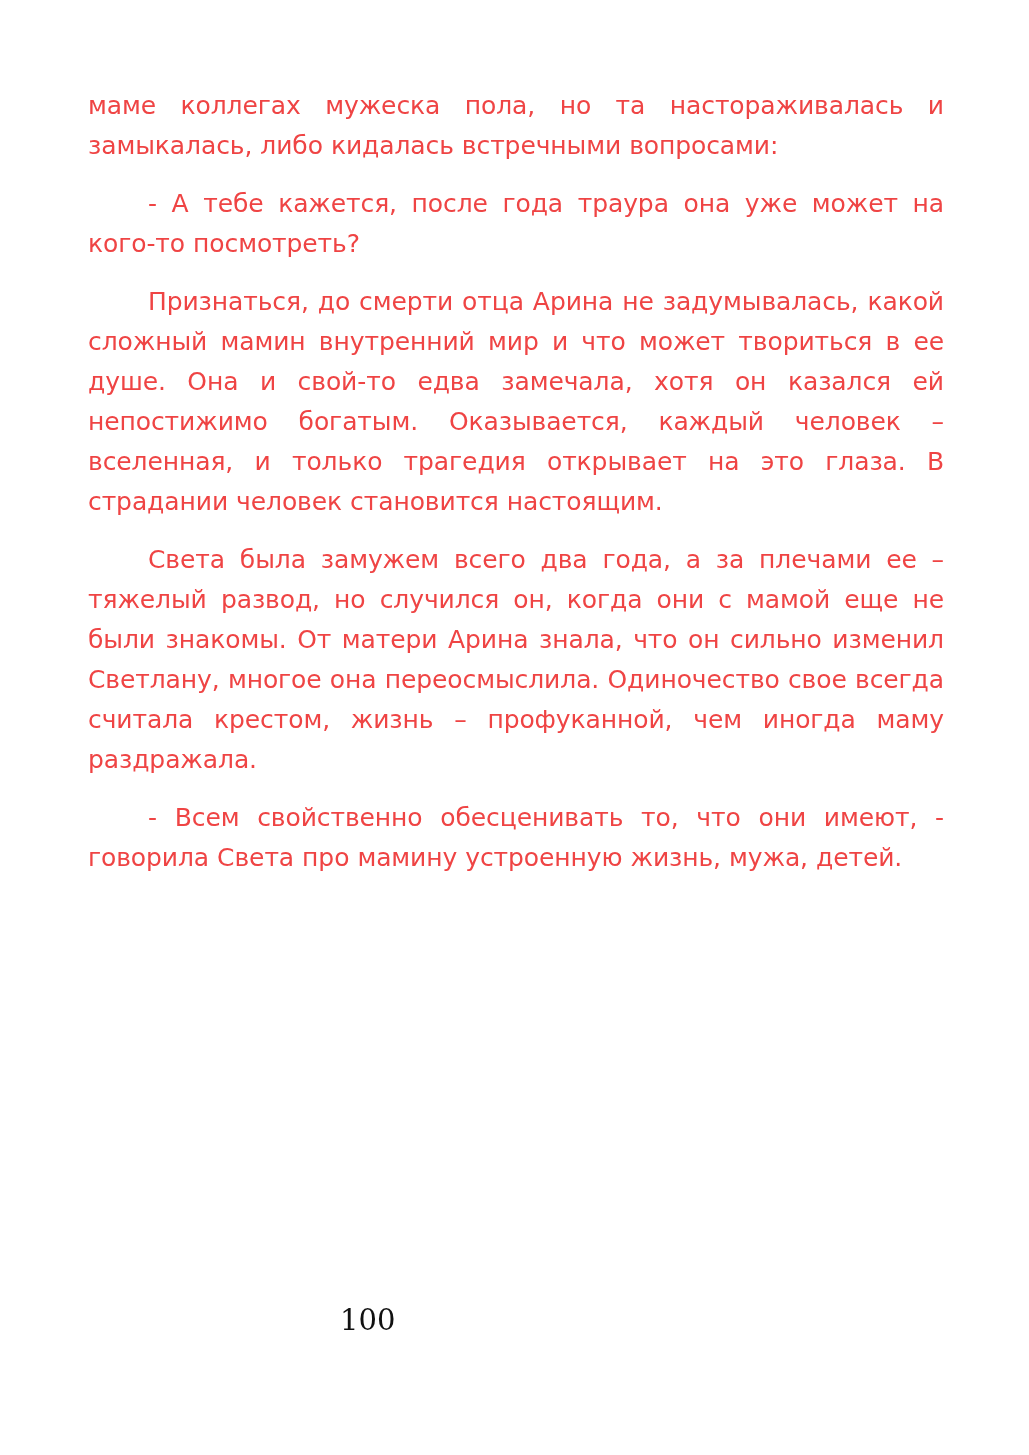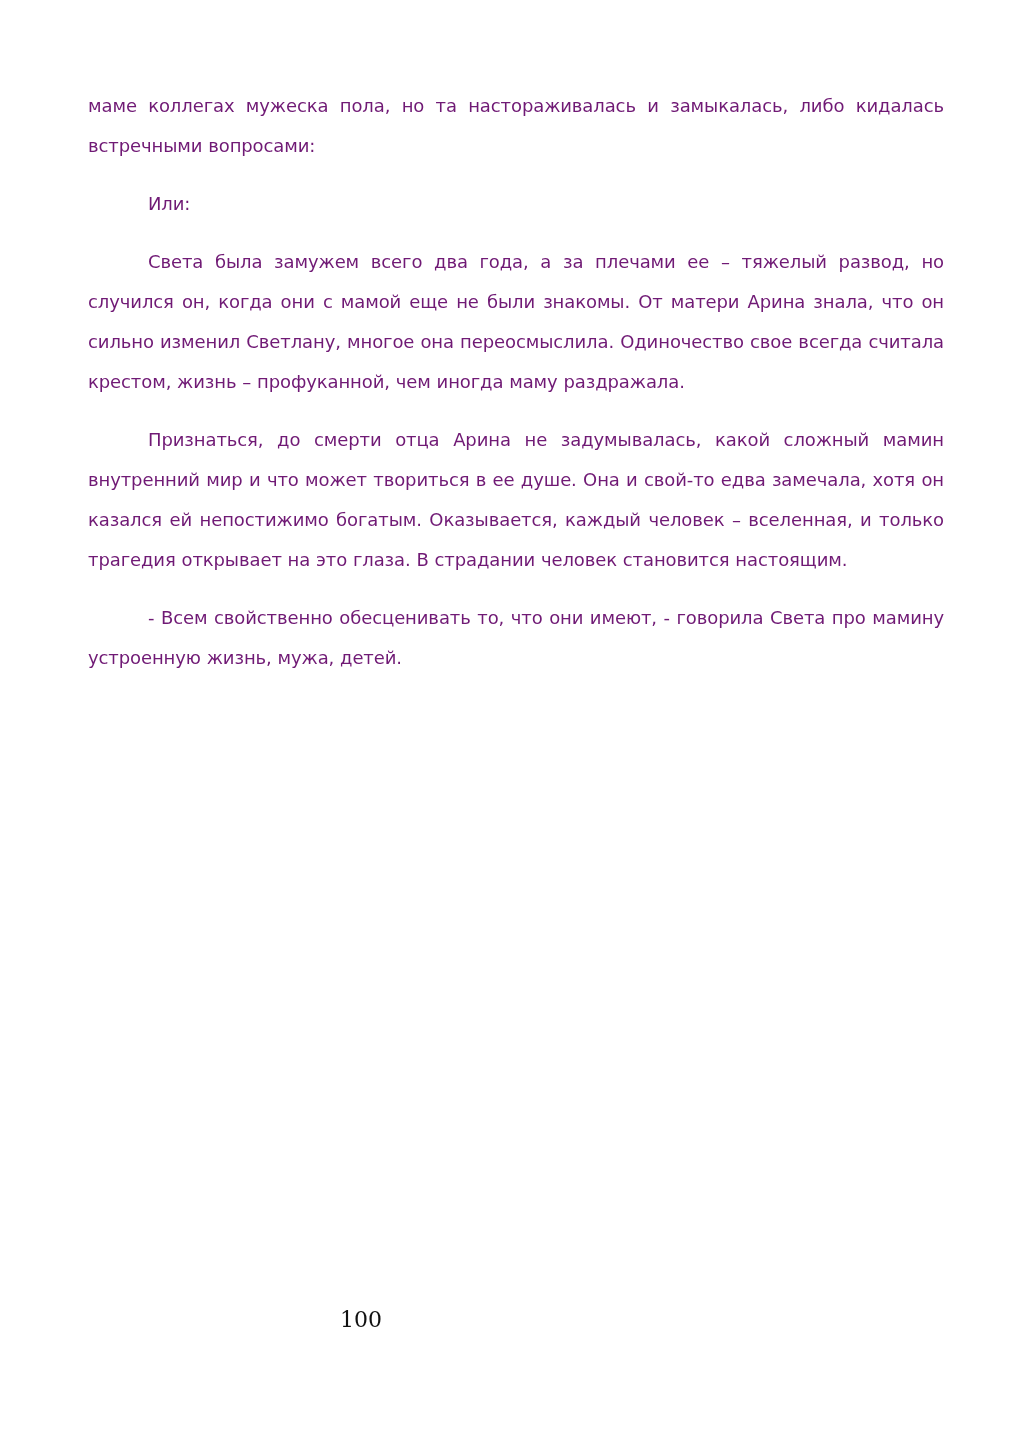--- a/index.html
+++ b/index.html
@@ -21,23 +21,23 @@
 
   .text-column {
     position: absolute;
     left: 88px;
     top: 86px;
     width: 856px;
   }
 
   .para {
     font-family: "DejaVu Sans", "Liberation Sans", sans-serif;
-    font-size: 18px;
+    font-size: 25px;
     line-height: 40px;
-    color: #701a75;
+    color: #ef4444;
     text-align: justify;
     text-justify: inter-word;
     margin: 0 0 18px 0;
     text-indent: 60px;
     -webkit-font-smoothing: antialiased;
     letter-spacing: -0.1px;
     word-spacing: 0.2px;
     hyphens: none;
   }
 
@@ -49,45 +49,45 @@
   .para:last-child {
     margin-bottom: 12px;
   }
 
   .page-number {
     position: absolute;
     left: 88px;
     top: 1303px;
     width: 856px;
     font-family: "DejaVu Serif", "Liberation Serif", serif;
-    font-size: 22px;
+    font-size: 29px;
     line-height: 34px;
     color: #111111;
     text-align: left;
     text-indent: 252px;
   }
 </style>
 </head>
 <body>
 
 <div class="page">
 
   <div class="text-column">
 
     <p class="para continuation">маме коллегах мужеска пола, но та настораживалась и замыкалась, либо кидалась встречными вопросами:</p>
 
-
-    <p class="para">Или:</p>
+    <p class="para">- А тебе кажется, после года траура она уже может на кого-то посмотреть?</p>
 
 
 
 
-    <p class="para">Света была замужем всего два года, а за плечами ее – тяжелый развод, но случился он, когда они с мамой еще не были знакомы. От матери Арина знала, что он сильно изменил Светлану, многое она переосмыслила. Одиночество свое всегда считала крестом, жизнь – профуканной, чем иногда маму раздражала.</p>
 
     <p class="para">Признаться, до смерти отца Арина не задумывалась, какой сложный мамин внутренний мир и что может твориться в ее душе. Она и свой-то едва замечала, хотя он казался ей непостижимо богатым. Оказывается, каждый человек – вселенная, и только трагедия открывает на это глаза. В страдании человек становится настоящим.</p>
+
+    <p class="para">Света была замужем всего два года, а за плечами ее – тяжелый развод, но случился он, когда они с мамой еще не были знакомы. От матери Арина знала, что он сильно изменил Светлану, многое она переосмыслила. Одиночество свое всегда считала крестом, жизнь – профуканной, чем иногда маму раздражала.</p>
 
     <p class="para">- Всем свойственно обесценивать то, что они имеют, - говорила Света про мамину устроенную жизнь, мужа, детей.</p>
 
   </div>
 
   <div class="page-number">100</div>
 
 </div>
 
 </body></html>

